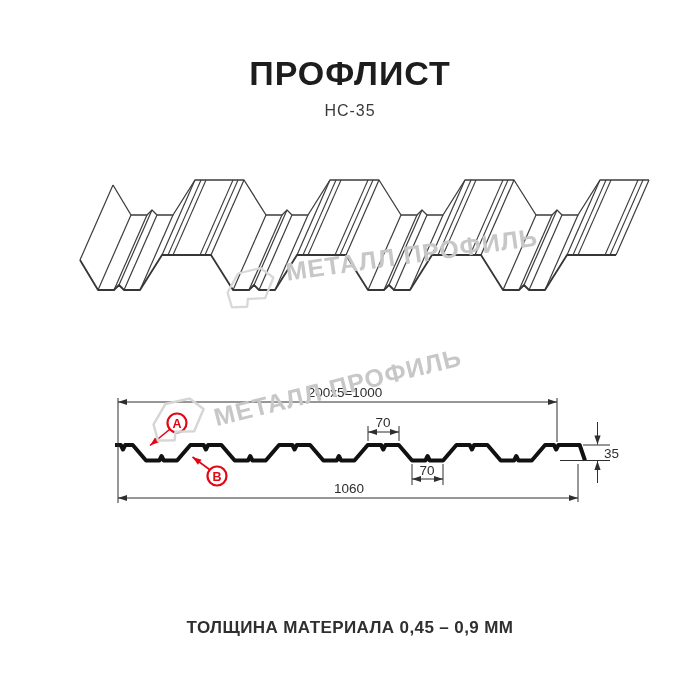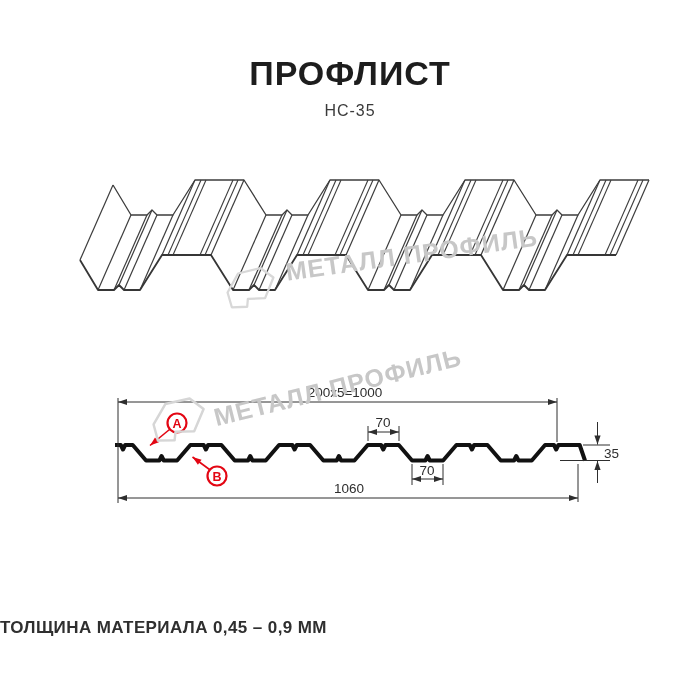--- a/index.html
+++ b/index.html
@@ -10,21 +10,21 @@
   .subtitle{font-size:16px;font-weight:normal;letter-spacing:1px;color:#3a3a3a;margin-top:9px;}
   .svg3d{position:absolute;left:0;top:158px;}
   .svgx{position:absolute;left:0;top:380px;}
   .wm{position:absolute;color:#c7c7c7;font-weight:bold;white-space:nowrap;
       transform-origin:left top;pointer-events:none;}
   .wm1{left:284px;top:258px;font-size:25px;letter-spacing:1px;transform:rotate(-8deg);}
   .wm2{left:211px;top:404px;font-size:25px;letter-spacing:1px;transform:rotate(-14deg);}
   .logo{position:absolute;pointer-events:none;}
   .logo1{left:221px;top:268px;transform:rotate(-9deg);}
   .logo2{left:147px;top:398px;transform:rotate(-8deg);}
-  footer{position:absolute;top:618px;left:0;width:700px;}
+  footer{position:absolute;top:618px;left:0;width:700px;text-align:center;}
   .caption{font-size:17px;font-weight:bold;letter-spacing:.4px;color:#2f2f2f;margin:0;}
   text.dim{font-size:13.5px;fill:#2e2e2e;}
   text.redL{font-size:12.5px;font-weight:bold;fill:#e30613;}
   .dimline{stroke:#2e2e2e;stroke-width:1;fill:none;}
   .profile{stroke:#111;stroke-width:4;fill:none;stroke-linejoin:round;}
   .redline{stroke:#e30613;stroke-width:1.6;fill:none;}
   .redcirc{stroke:#e30613;stroke-width:2.2;fill:none;}
 </style>
 </head>
 <body>

